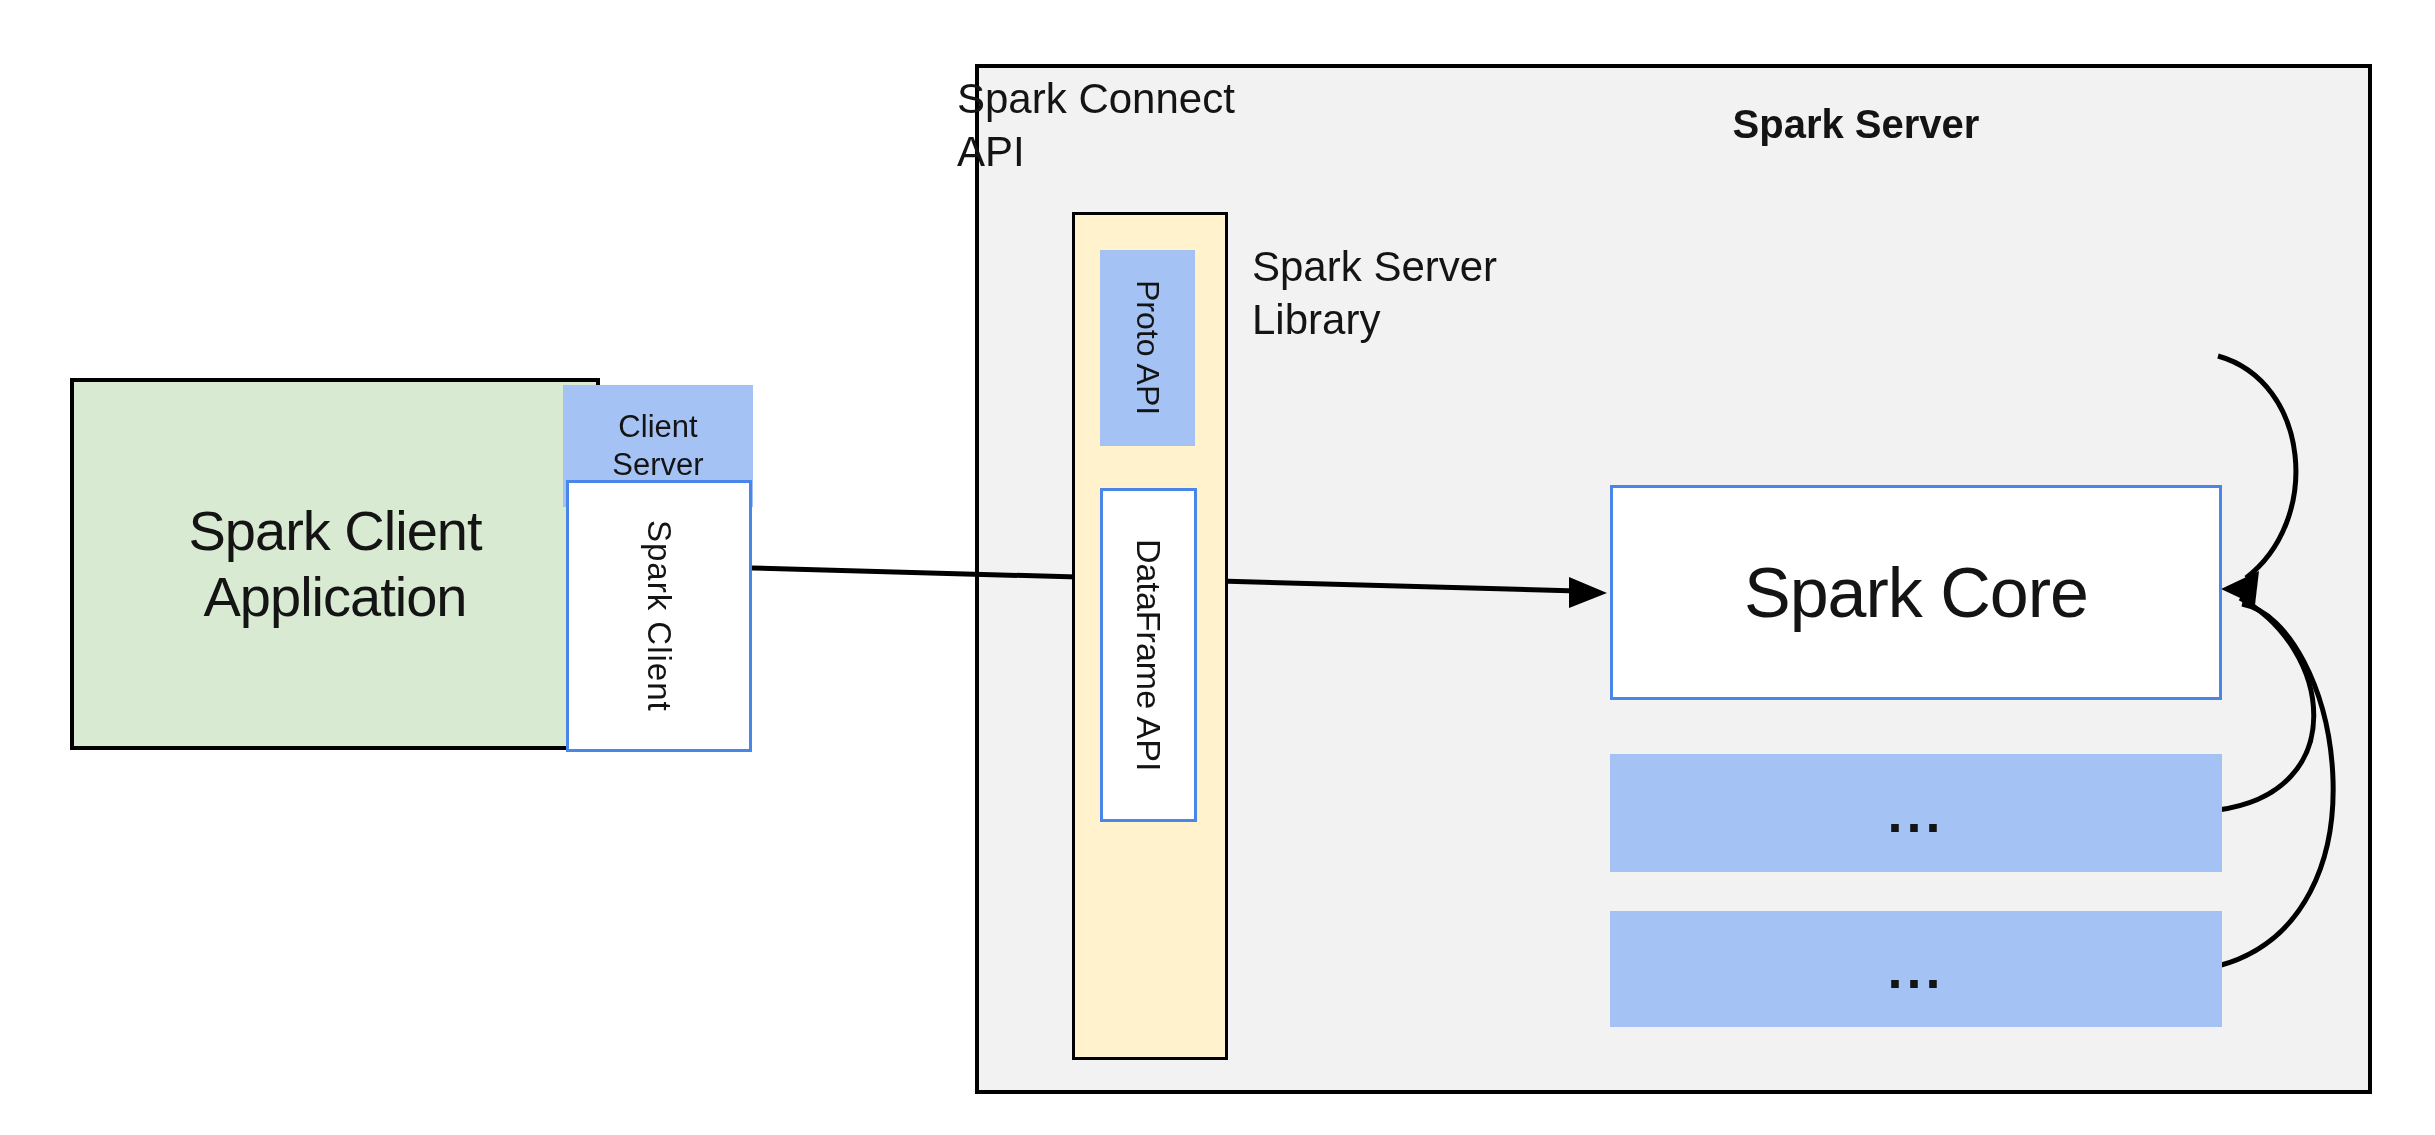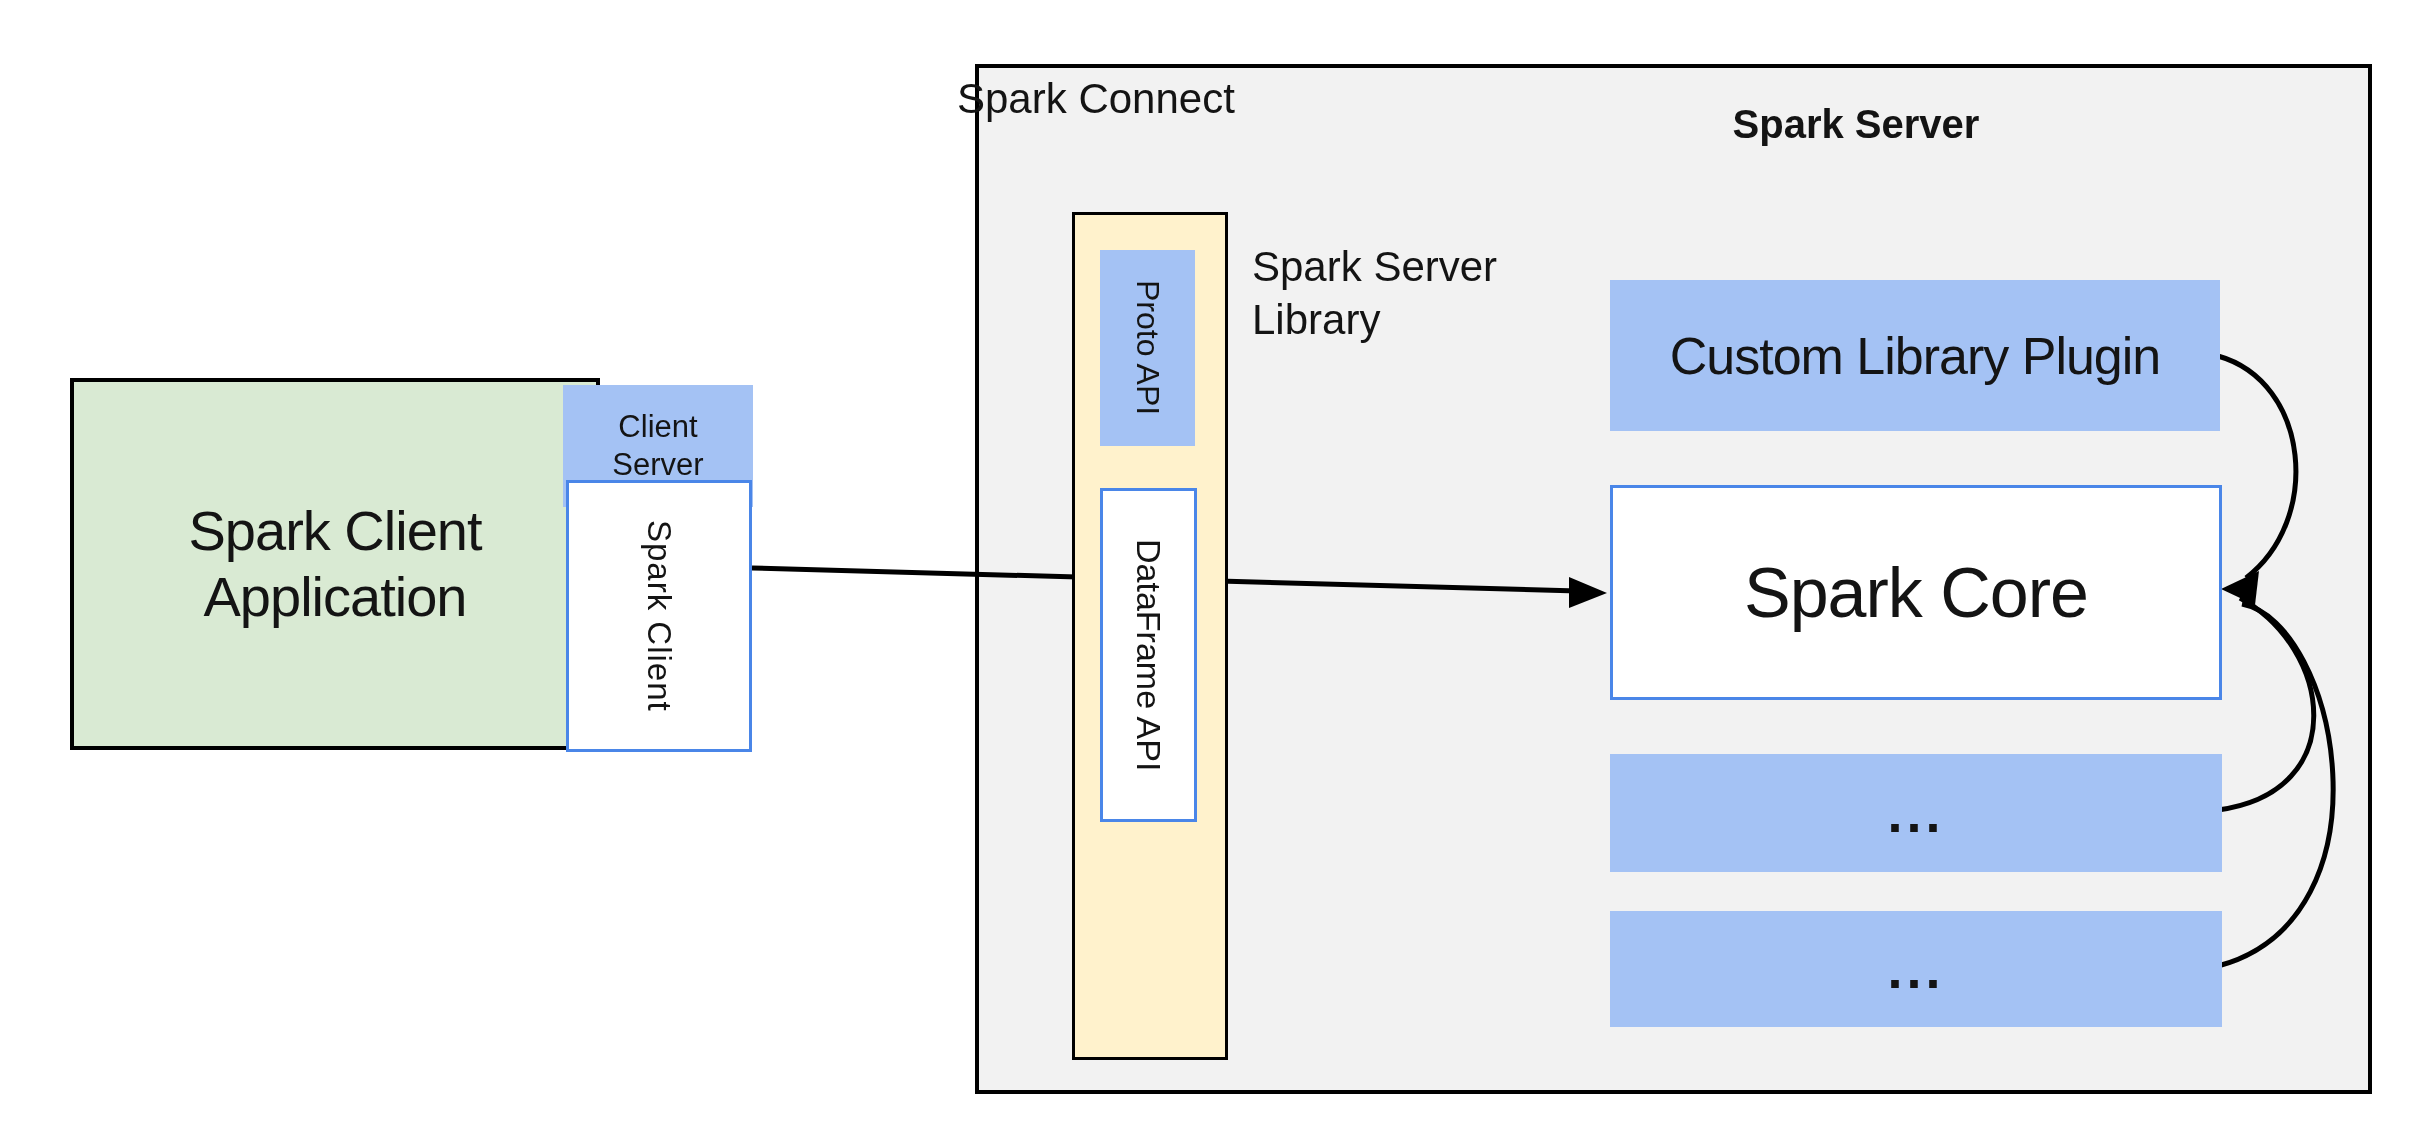--- a/index.html
+++ b/index.html
@@ -70,42 +70,40 @@
       <div class="lbl">Server</div>
     </div>
   </div>
 
   <div id="spark-client-box" class="abs box">
     <span class="vtext">Spark Client</span>
   </div>
 
   <div id="lbl-spark-connect-api" class="abs flabel">
     <div>Spark Connect</div>
+    <div>API</div>
   </div>
 
   <div id="yellow-bar" class="abs box"></div>
 
   <div id="proto-api" class="abs box">
     <span class="vtext">Proto API</span>
   </div>
 
   <div id="dataframe-api" class="abs box">
     <span class="vtext">DataFrame API</span>
   </div>
 
   <div id="lbl-spark-server-library" class="abs flabel">
     <div>Spark Server</div>
     <div>Library</div>
   </div>
 
   <div id="lbl-spark-server" class="abs flabel">Spark Server</div>
 
-  <div id="custom-plugin" class="abs box">
-    <span class="lbl">Custom Library Plugin</span>
-  </div>
 
   <div id="spark-core" class="abs box">
     <span class="lbl">Spark Core</span>
   </div>
 
   <div id="ellipsis-1" class="abs box">
     <span class="dots">...</span>
   </div>
 
   <div id="ellipsis-2" class="abs box">

